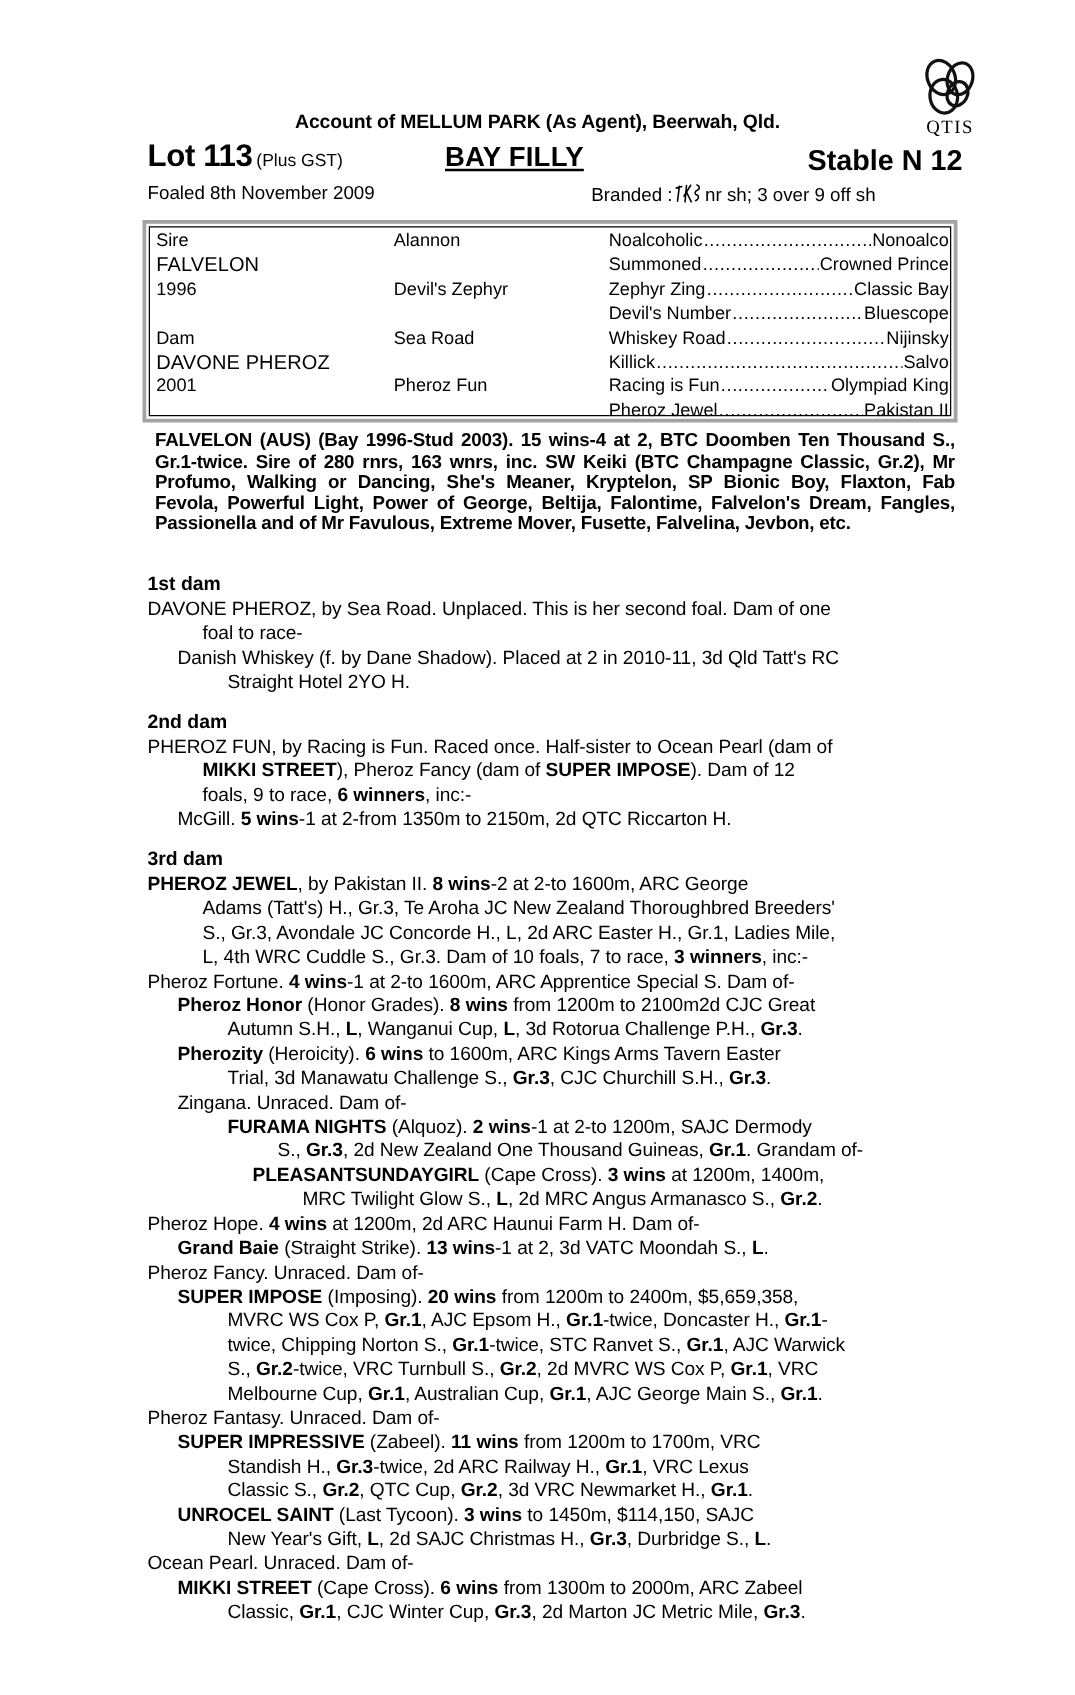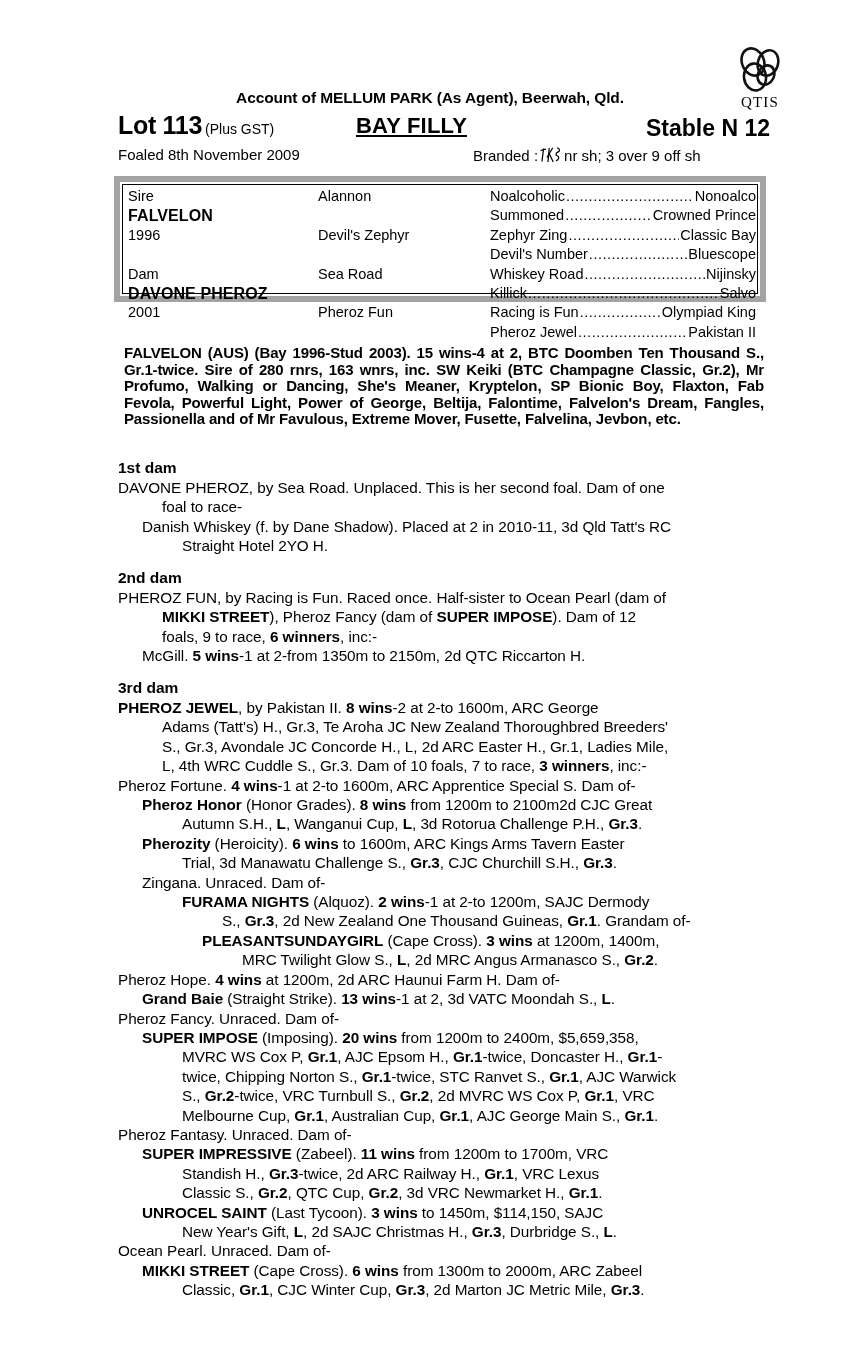--- a/index.html
+++ b/index.html
@@ -115,42 +115,42 @@
     vertical-align: -2px;
     margin: 0 2px;
   }
 
   
   .ped {
     position: absolute;
     left: 114px;
     top: 176px;
     width: 652px;
-    height: 126px;
-    border: 6px solid #a3a3a3;
+    height: 162px;
+    border: 3px solid #a3a3a3;
     box-sizing: border-box;
     background: #fff;
   }
   .ped-inner {
     position: absolute;
     left: 2px; top: 2px; right: 2px; bottom: 2px;
     border: 1px solid #000;
     box-sizing: border-box;
   }
   .ped-grid {
     position: absolute;
     left: 8px; top: 5px; right: 4px; bottom: 2px;
     font-size: 14.5px;
   }
   .ped-col1 { position: absolute; left: 0;   top: 0; width: 190px; }
   .ped-col2 { position: absolute; left: 190px; top: 0; width: 172px; }
   .ped-col3 { position: absolute; left: 362px; top: 0; right: 0; }
 
   .ped-row  { height: 19.4px; line-height: 19.4px; white-space: nowrap; overflow: hidden; }
-  .ped-row.b { font-weight: bold; font-size: 16px; letter-spacing: 0.1px; }
+  .ped-row.b { font-weight: normal; font-size: 16px; letter-spacing: 0.1px; }
   .ped-row.sp { height: 19.4px; }
 
   .dotrow {
     height: 19.4px;
     line-height: 19.4px;
     display: flex;
     align-items: baseline;
     white-space: nowrap;
     overflow: hidden;
   }

